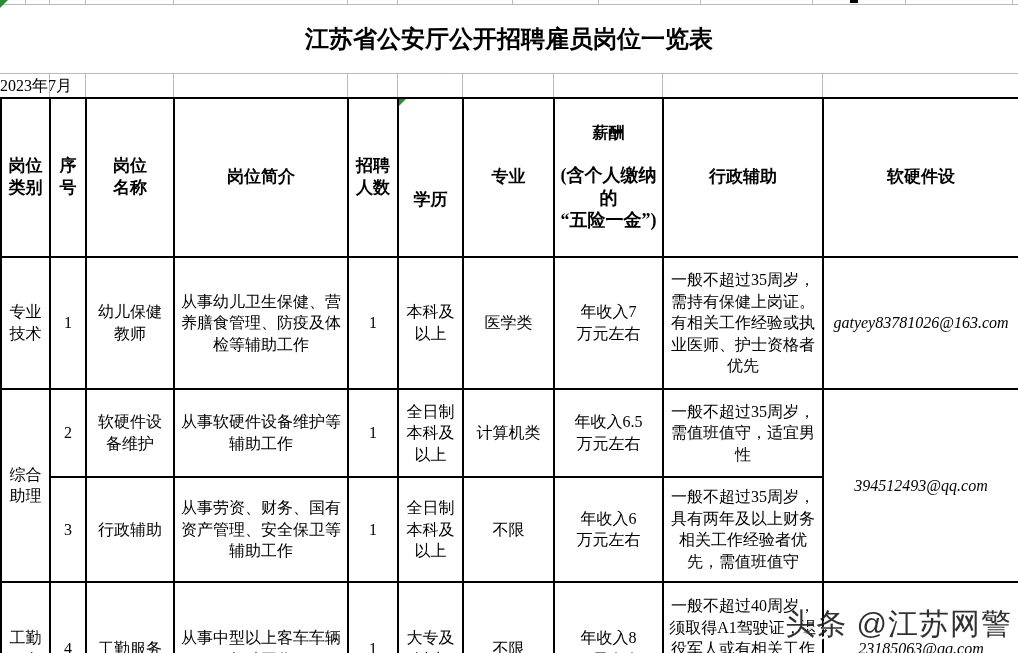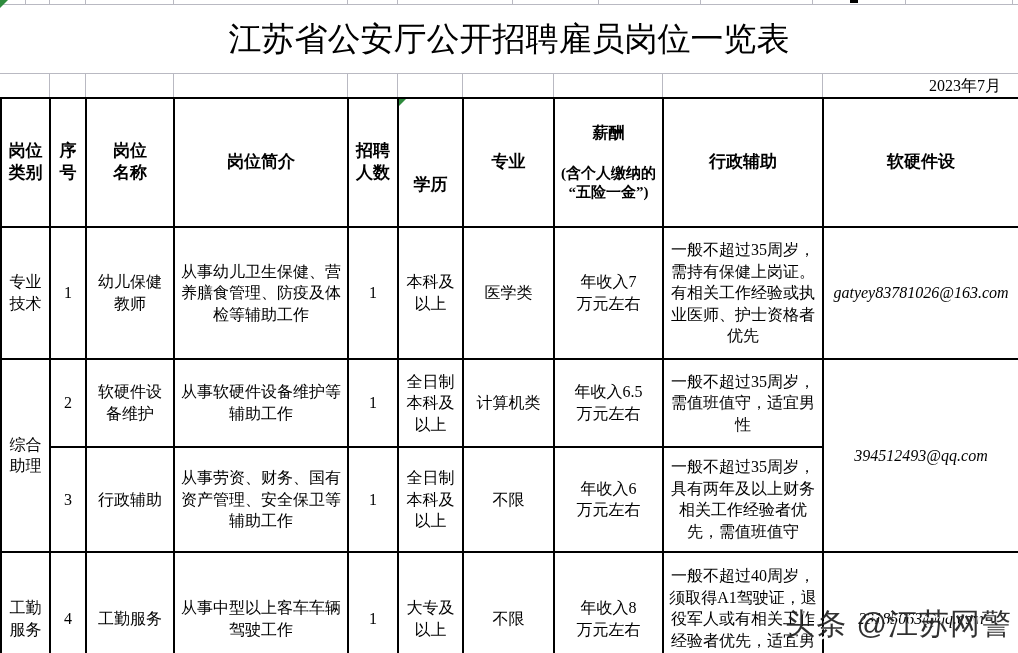--- a/index.html
+++ b/index.html
@@ -11,39 +11,39 @@
   
   .hline { position:absolute; left:0; width:1018px; height:1px; background:#b9b9c2; }
   .vtick { position:absolute; width:1px; background:#b9b9c2; }
   .top-edge-mark { position:absolute; left:850px; top:0; width:8px; height:3px; background:#000; }
   .green-tri {
     position:absolute; top:0; left:0; width:0; height:0;
     border-top:8px solid #2e8b3d; border-right:8px solid transparent;
   }
   .title-row {
     position:absolute; top:6px; left:0; width:1018px; height:66px;
-    line-height:66px; text-align:center; font-weight:normal; font-size:33px;
+    line-height:66px; text-align:center; font-weight:bold; font-size:24px;
   }
   .date-row {
     position:absolute; top:74px; left:0; width:1018px; height:23px;
-    line-height:23px; text-align:right; padding-right:17px; font-size:16px;
+    line-height:23px; padding-right:17px; font-size:16px;
   }
   table.jobs {
     position:absolute; top:97px; left:0; width:1018px;
     border-collapse:collapse; table-layout:fixed;
   }
   table.jobs th, table.jobs td {
     border:2px solid #000; text-align:center; vertical-align:middle;
     white-space:pre-line; padding:2px 4px; font-size:16px; line-height:1.35;
     overflow:hidden;
   }
   table.jobs th { font-weight:bold; font-size:17px; line-height:1.3; }
   th.salary-hdr { padding:0 1px;margin-top:20px; }
   .salary-main { font-weight:bold; font-size:16px; line-height:1.2; }
-  .salary-sub  { font-weight:bold; font-size:15px; line-height:1.25; }
+  .salary-sub  { font-weight:bold; font-size:18px; line-height:1.25; }
   td.email-cell { padding:0 10px; word-break:break-all; line-height:1.5;font-style:italic; }
   th.rel { position:relative;margin-top:24px; }
   th .green-tri { border-top-width:7px; border-right-width:7px; }
   .watermark {
     position:absolute; right:6px; bottom:8px; z-index:5;
     font-family:"Liberation Sans","DejaVu Sans",sans-serif;
     font-weight:normal; font-size:30px; color:rgba(30,30,30,0.92);
     text-shadow:3px 3px 0 rgba(255,255,255,0.95);
     letter-spacing:1px; white-space:nowrap;
   }

